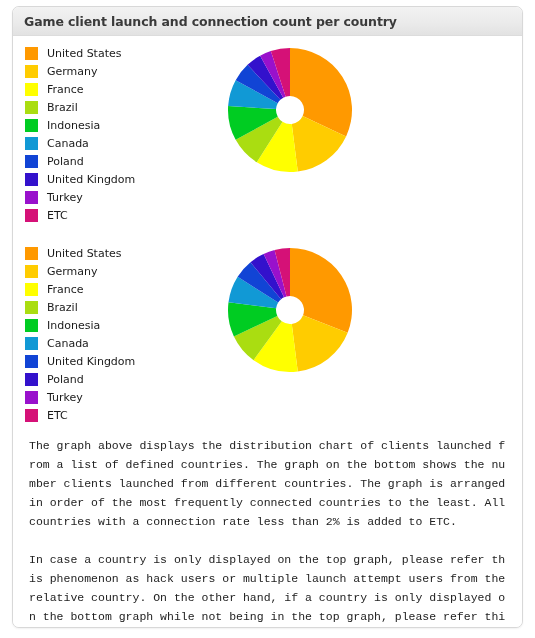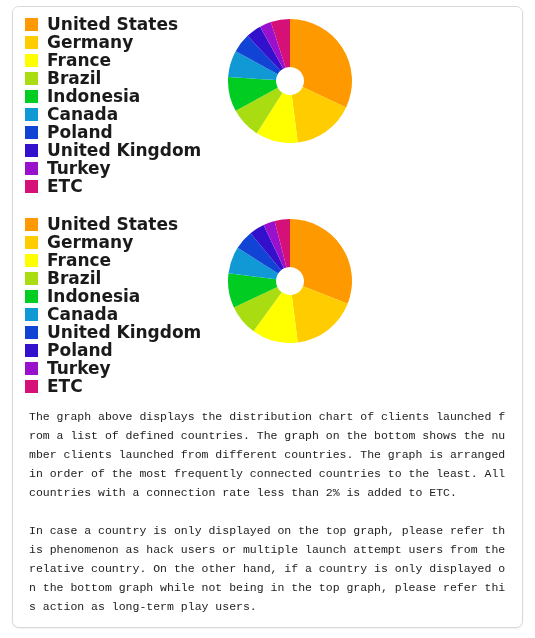--- a/index.html
+++ b/index.html
@@ -62,26 +62,25 @@
     align-items: center;
     height: 18px;
   }
   .legend-swatch {
     width: 13px;
     height: 13px;
     flex: 0 0 13px;
     margin-right: 9px;
   }
   .legend-label {
-    font-size: 17px;
+    font-size: 11px;
     color: #1a1a1a;
     font-family: "DejaVu Sans", sans-serif;
     line-height: 13px;
     white-space: nowrap;
-    font-weight: bold;
   }
   .donut-wrap {
     position: absolute;
     left: 205px;
     top: 2px;
     width: 145px;
     height: 145px;
   }
   .donut {
     position: absolute;
@@ -104,20 +103,23 @@
     word-break: break-all;
   }
 </style>
 </head>
 <body>
 
 <div id="root">
 
   <div class="panel">
 
+    <div class="panel-header">
+      <span class="panel-title">Game client launch and connection count per country</span>
+    </div>
 
     <div class="panel-body">
 
       <div class="block">
         <div class="legend" id="legend-top">
             <div class="legend-row">
               <span class="legend-swatch" style="background: rgb(255, 153, 0);"></span>
               <span class="legend-label">United States</span>
             </div>
             <div class="legend-row">

